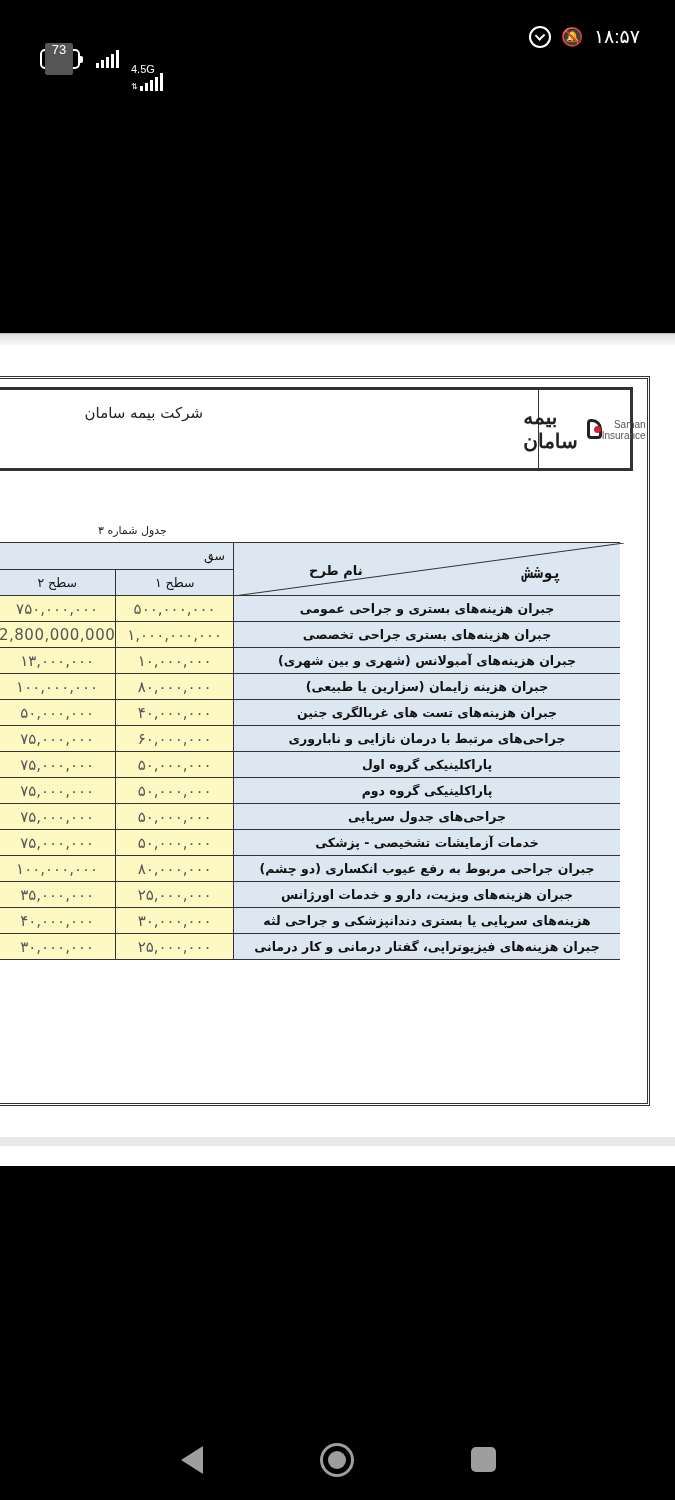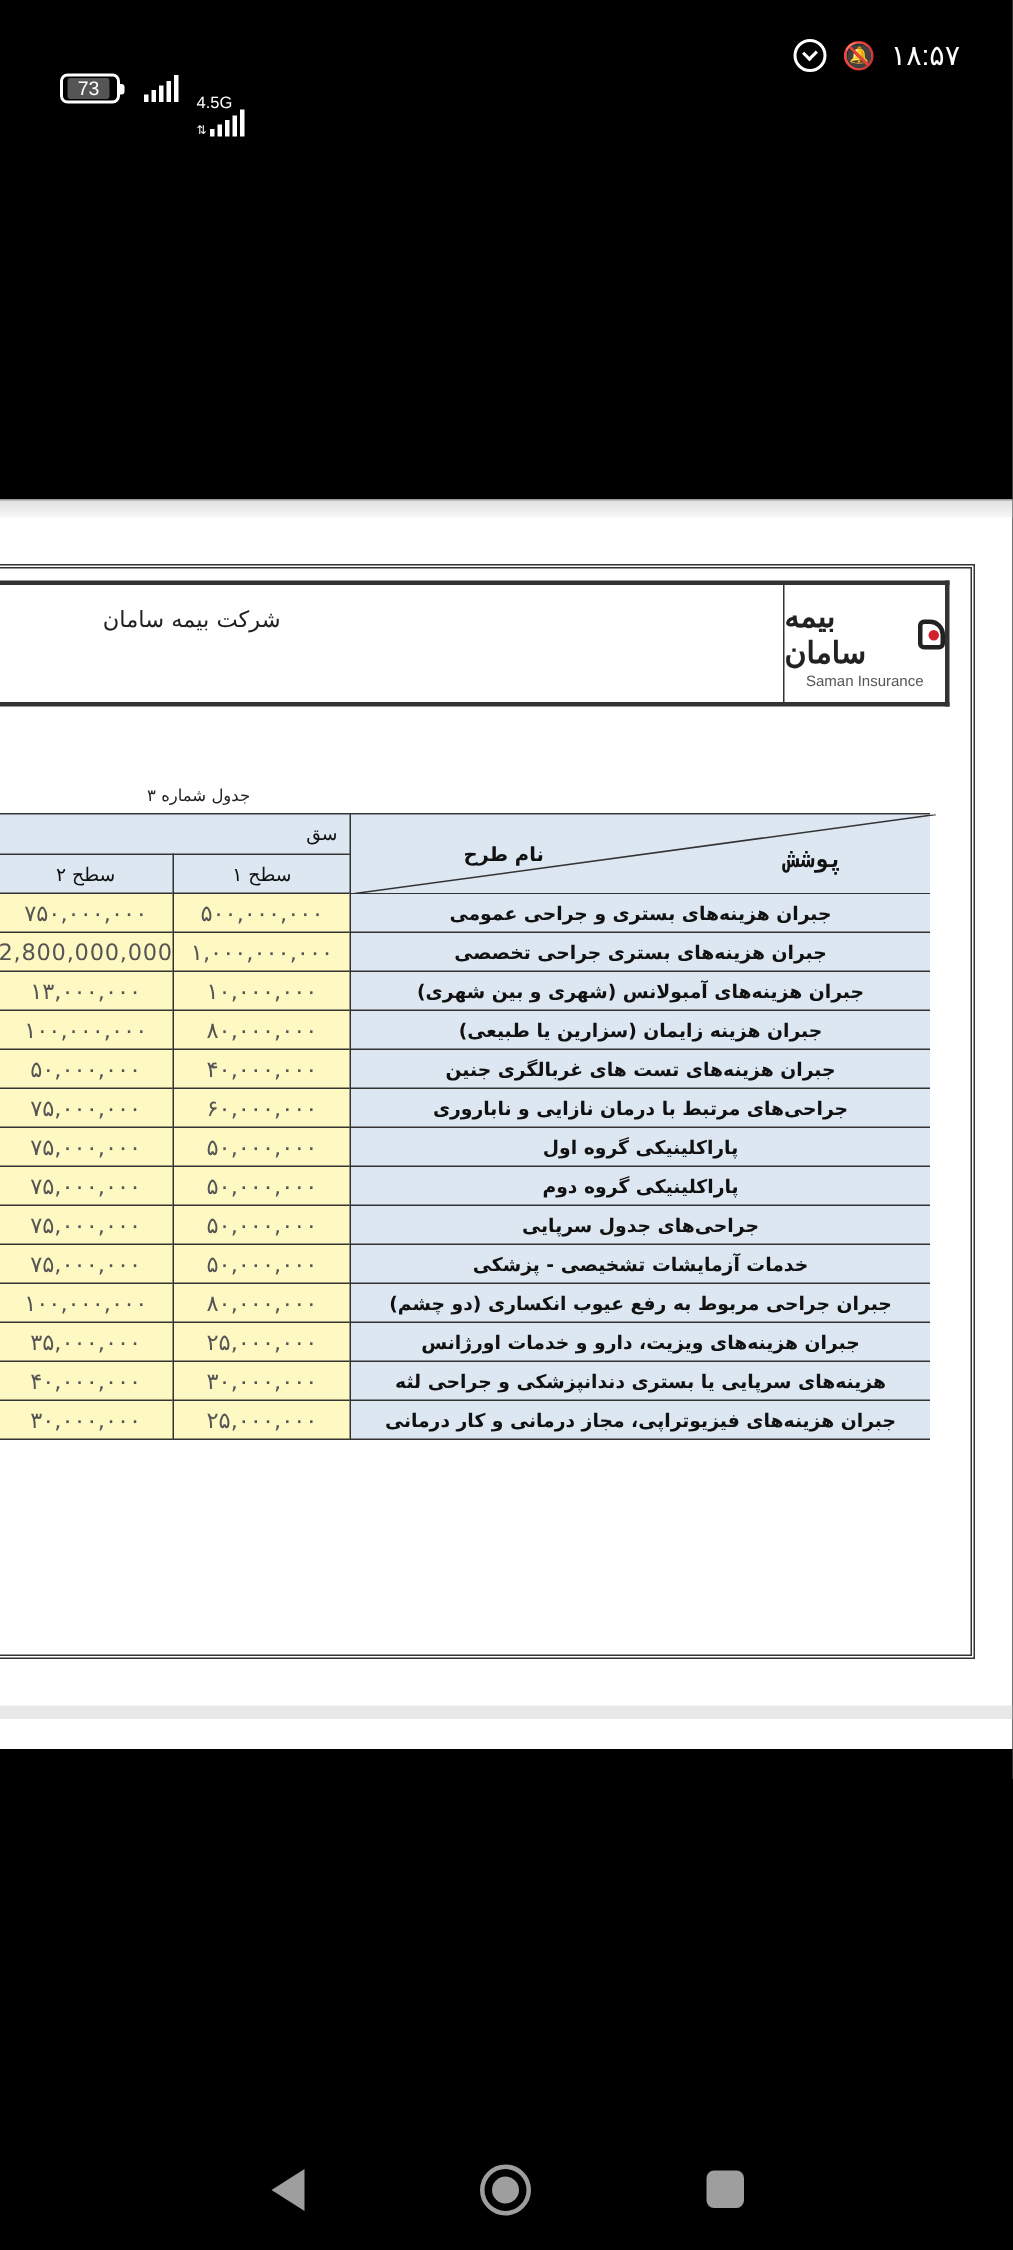--- a/index.html
+++ b/index.html
@@ -3,41 +3,41 @@
 <meta charset="utf-8">
 <style>
   * { box-sizing: border-box; margin: 0; padding: 0; }
   html, body { width: 675px; height: 1500px; background: #000; overflow: hidden; }
   body { position: relative; font-family: "DejaVu Sans", sans-serif; }
 
   
   .status-bar { position: absolute; top: 0; left: 0; width: 675px; height: 80px; background: #000; color: #fff; }
   .sb-left { position: absolute; left: 40px; top: 27px; display: flex; align-items: center; gap: 6px; }
   .battery { width: 40px; height: 20px; border: 2px solid #fff; border-radius: 5px; position: relative; display: flex; align-items: center; padding-left: 3px; }
-  .battery .fill { background: #555; height: 14px; width: 28px; border-radius: 2px; color: #fff; font-size: 13px; line-height: 14px; text-align: center; font-family: "Liberation Sans", sans-serif; }
+  .battery .fill { background: #555; height: 32px; width: 28px; border-radius: 2px; color: #fff; font-size: 13px; line-height: 14px; text-align: center; font-family: "Liberation Sans", sans-serif; }
   .battery::after { content: ""; position: absolute; right: -5px; top: 5px; width: 3px; height: 7px; background: #fff; border-radius: 0 2px 2px 0; }
   .signal { display: flex; align-items: flex-end; gap: 2px; height: 18px; margin-left: 10px; }
   .signal span { width: 3px; background: #fff; display: block; }
   .net { position: relative; display: flex; align-items: flex-end; height: 22px; margin-left: 6px; margin-top: 42px; }
   .net-label { position: absolute; top: -6px; left: 0; font-size: 11px; font-family: "Liberation Sans", sans-serif; color: #fff; }
   .net .arrows { font-size: 8px; margin-right: 2px; color: #fff; }
   .sb-right { position: absolute; right: 35px; top: 25px; display: flex; align-items: center; gap: 10px; font-family: "Liberation Sans", sans-serif; font-size: 19px; }
   .icon-alarm { width: 22px; height: 22px; border: 2.5px solid #fff; border-radius: 50%; position: relative; }
   .icon-alarm::before { content: ""; position: absolute; left: 5px; top: 4px; width: 6px; height: 5px; border-left: 2px solid #fff; border-bottom: 2px solid #fff; transform: rotate(-45deg); }
   .icon-mute { font-size: 18px; }
 
   
   .viewer { position: absolute; top: 333px; left: 0; width: 675px; height: 833px; background: #fff; }
   .viewer-topbar { position: absolute; top: 0; left: 0; width: 675px; height: 12px; background: linear-gradient(#e0e0e0, #f8f8f8); border-top: 1px solid #bbb; }
   .viewer-bottombar { position: absolute; top: 804px; left: 0; width: 675px; height: 9px; background: #e8e8e8; }
 
   
   .doc { position: absolute; top: 43px; left: -5px; width: 655px; height: 730px; border: 3px double #333; background: #fff; }
   .doc-header { position: absolute; top: 8px; left: 0; width: 635px; height: 84px; border: 3px solid #333; border-left: none; display: flex; flex-direction: row-reverse; }
-  .logo-box { width: 108px; border-left: 1px solid #333; display: flex; flex-direction: column; align-items: center; justify-content: center; }
+  .logo-box { width: 92px; border-left: 1px solid #333; display: flex; align-items: center; justify-content: center; }
   .logo-top { display: flex; align-items: center; gap: 4px; }
   .logo-mark { width: 20px; height: 20px; border: 3px solid #222; border-radius: 4px 10px 4px 4px; position: relative; }
   .logo-mark::after { content: ""; position: absolute; left: 4px; top: 4px; width: 7px; height: 7px; background: #d2202f; border-radius: 50%; }
   .logo-fa { font-family: "DejaVu Serif", serif; font-size: 20px; color: #222; font-weight: bold; }
   .logo-en { font-family: "Liberation Sans", sans-serif; font-size: 10px; color: #555; margin-top: 2px; text-align: right; }
   .title-box { flex: 1; position: relative; direction: rtl; }
   .company { position: absolute; top: 14px; right: 335px; font-size: 15px; color: #222; white-space: nowrap; }
   .doc-title { position: absolute; top: 46px; right: 8px; font-size: 17px; font-weight: bold; color: #111; white-space: nowrap; }
 
   .table-caption { position: absolute; top: 145px; left: 100px; font-size: 11px; color: #222; direction: rtl; }
@@ -190,21 +190,21 @@
             <td class="label-cell">جبران هزینه‌های ویزیت، دارو و خدمات اورژانس</td>
             <td class="num">۲۵,۰۰۰,۰۰۰</td>
             <td class="num num2">۳۵,۰۰۰,۰۰۰</td>
           </tr>
       <tr>
             <td class="label-cell">هزینه‌های سرپایی یا بستری دندانپزشکی و جراحی لثه</td>
             <td class="num">۳۰,۰۰۰,۰۰۰</td>
             <td class="num num2">۴۰,۰۰۰,۰۰۰</td>
           </tr>
       <tr>
-            <td class="label-cell">جبران هزینه‌های فیزیوتراپی، مجاز درمانی و کار درمانی</td>
+            <td class="label-cell">جبران هزینه‌های فیزیوتراپی، گفتار درمانی و کار درمانی</td>
             <td class="num">۲۵,۰۰۰,۰۰۰</td>
             <td class="num num2">۳۰,۰۰۰,۰۰۰</td>
           </tr>
     </tbody>
       </table>
   </div>
 
   <div class="viewer-bottombar"></div>
 </div>
 

